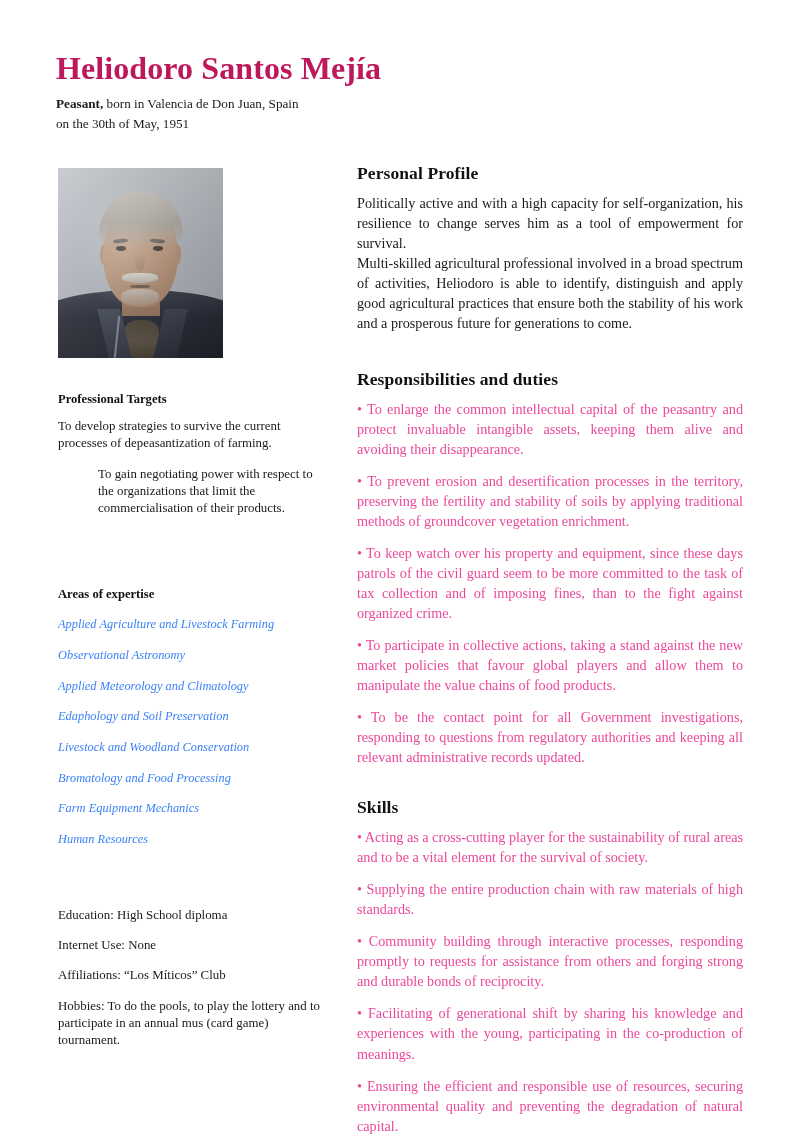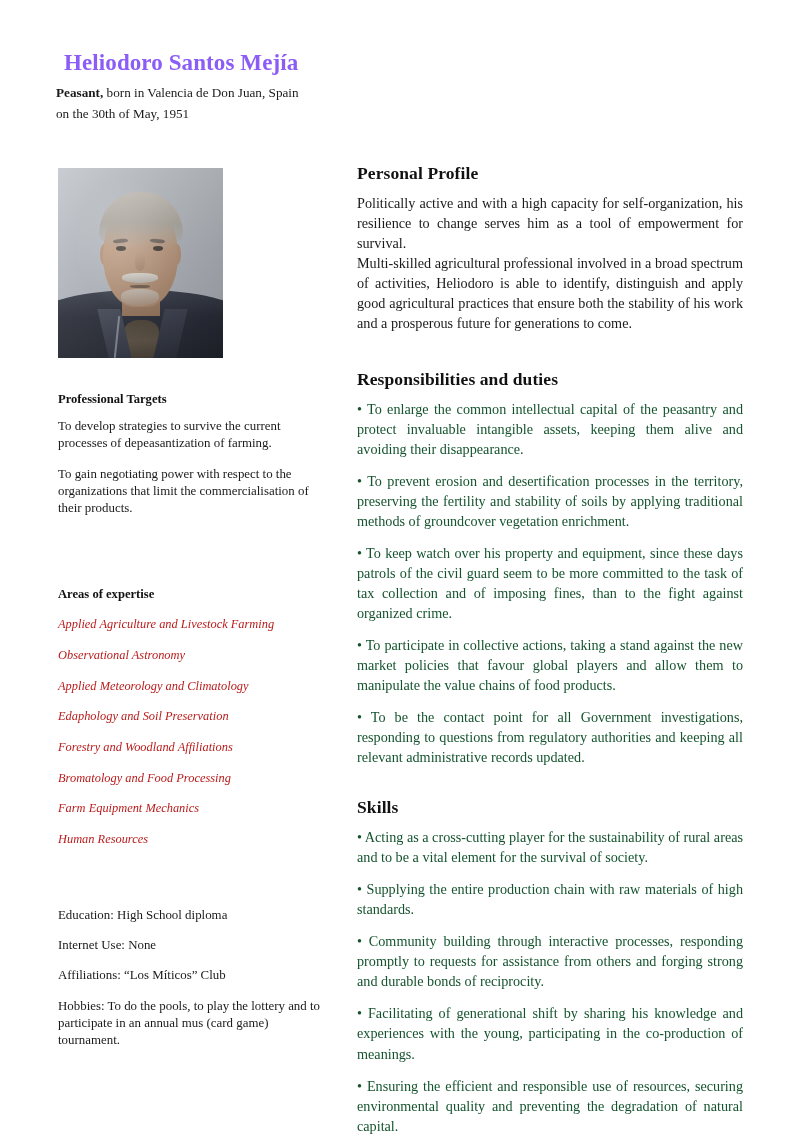--- a/index.html
+++ b/index.html
@@ -12,26 +12,26 @@
     color: #1a1a1a;
     position: relative;
     overflow: hidden;
   }
 
   .page { position: relative; width: 800px; height: 1143px; padding: 0; }
 
   
   .header { position: absolute; left: 56px; top: 50px; width: 680px; }
   .name {
-    font-size: 23px;
+    font-size: 32px;
     font-weight: bold;
     letter-spacing: 0.1px;
     line-height: 1.15;
-    margin: 0 0 7px 8px;
-    color: #8b5cf6;
+    margin: 0 0 7px 0;
+    color: #be185d;
   }
   .subline {
     font-size: 13.2px;
     line-height: 1.55;
     margin: 0;
     color: #1a1a1a;
   }
   .subline b { font-weight: bold; }
 
   
@@ -152,30 +152,30 @@
     font-weight: bold;
     margin: 0 0 11px 0;
     color: #111111;
   }
   .lc-para {
     font-size: 12.9px;
     line-height: 1.34;
     margin: 0 0 13px 0;
     color: #1a1a1a;
   }
-  .lc-para:last-child { margin-bottom: 0; }
+  .lc-para:last-child { margin-bottom: 0; margin-left: 40px; }
 
   .block-targets { margin-bottom: 70px; }
 
   .exp-item {
     font-size: 12.4px;
     font-style: italic;
     line-height: 1.3;
     margin: 0 0 14.5px 0;
-    color: #b91c1c;
+    color: #3b82f6;
   }
   .block-expertise { margin-bottom: 60px; }
   .block-expertise .lc-head { margin-bottom: 14px; }
 
   .fact {
     font-size: 12.9px;
     line-height: 1.34;
     margin: 0 0 13px 0;
     color: #1a1a1a;
   }
@@ -195,21 +195,21 @@
     line-height: 1.41;
     text-align: justify;
     margin: 0;
     color: #1a1a1a;
   }
   .rc-bullet {
     font-size: 14.2px;
     line-height: 1.41;
     text-align: justify;
     margin: 0 0 12px 0;
-    color: #14532d;
+    color: #ec4899;
   }
   .rc-bullet:last-child { margin-bottom: 0; }
   .sec { margin-bottom: 30px; }
   .sec:last-child { margin-bottom: 0; }
   .sec-profile { margin-bottom: 36px; }
 </style>
 </head>
 <body>
 
 <div class="page">
@@ -252,21 +252,21 @@
       <p class="lc-para">To develop strategies to survive the current processes of depeasantization of farming.</p>
       <p class="lc-para">To gain negotiating power with respect to the organizations that limit the commercialisation of their products.</p>
     </div>
 
     <div class="block-expertise">
       <div class="lc-head">Areas of expertise</div>
       <p class="exp-item">Applied Agriculture and Livestock Farming</p>
       <p class="exp-item">Observational Astronomy</p>
       <p class="exp-item">Applied Meteorology and Climatology</p>
       <p class="exp-item">Edaphology and Soil Preservation</p>
-      <p class="exp-item">Forestry and Woodland Affiliations</p>
+      <p class="exp-item">Livestock and Woodland Conservation</p>
       <p class="exp-item">Bromatology and Food Processing</p>
       <p class="exp-item">Farm Equipment Mechanics</p>
       <p class="exp-item">Human Resources</p>
     </div>
 
     <div class="block-facts">
       <p class="fact">
         <b>Education:</b><span> High School diploma</span>
       </p>
       <p class="fact">

